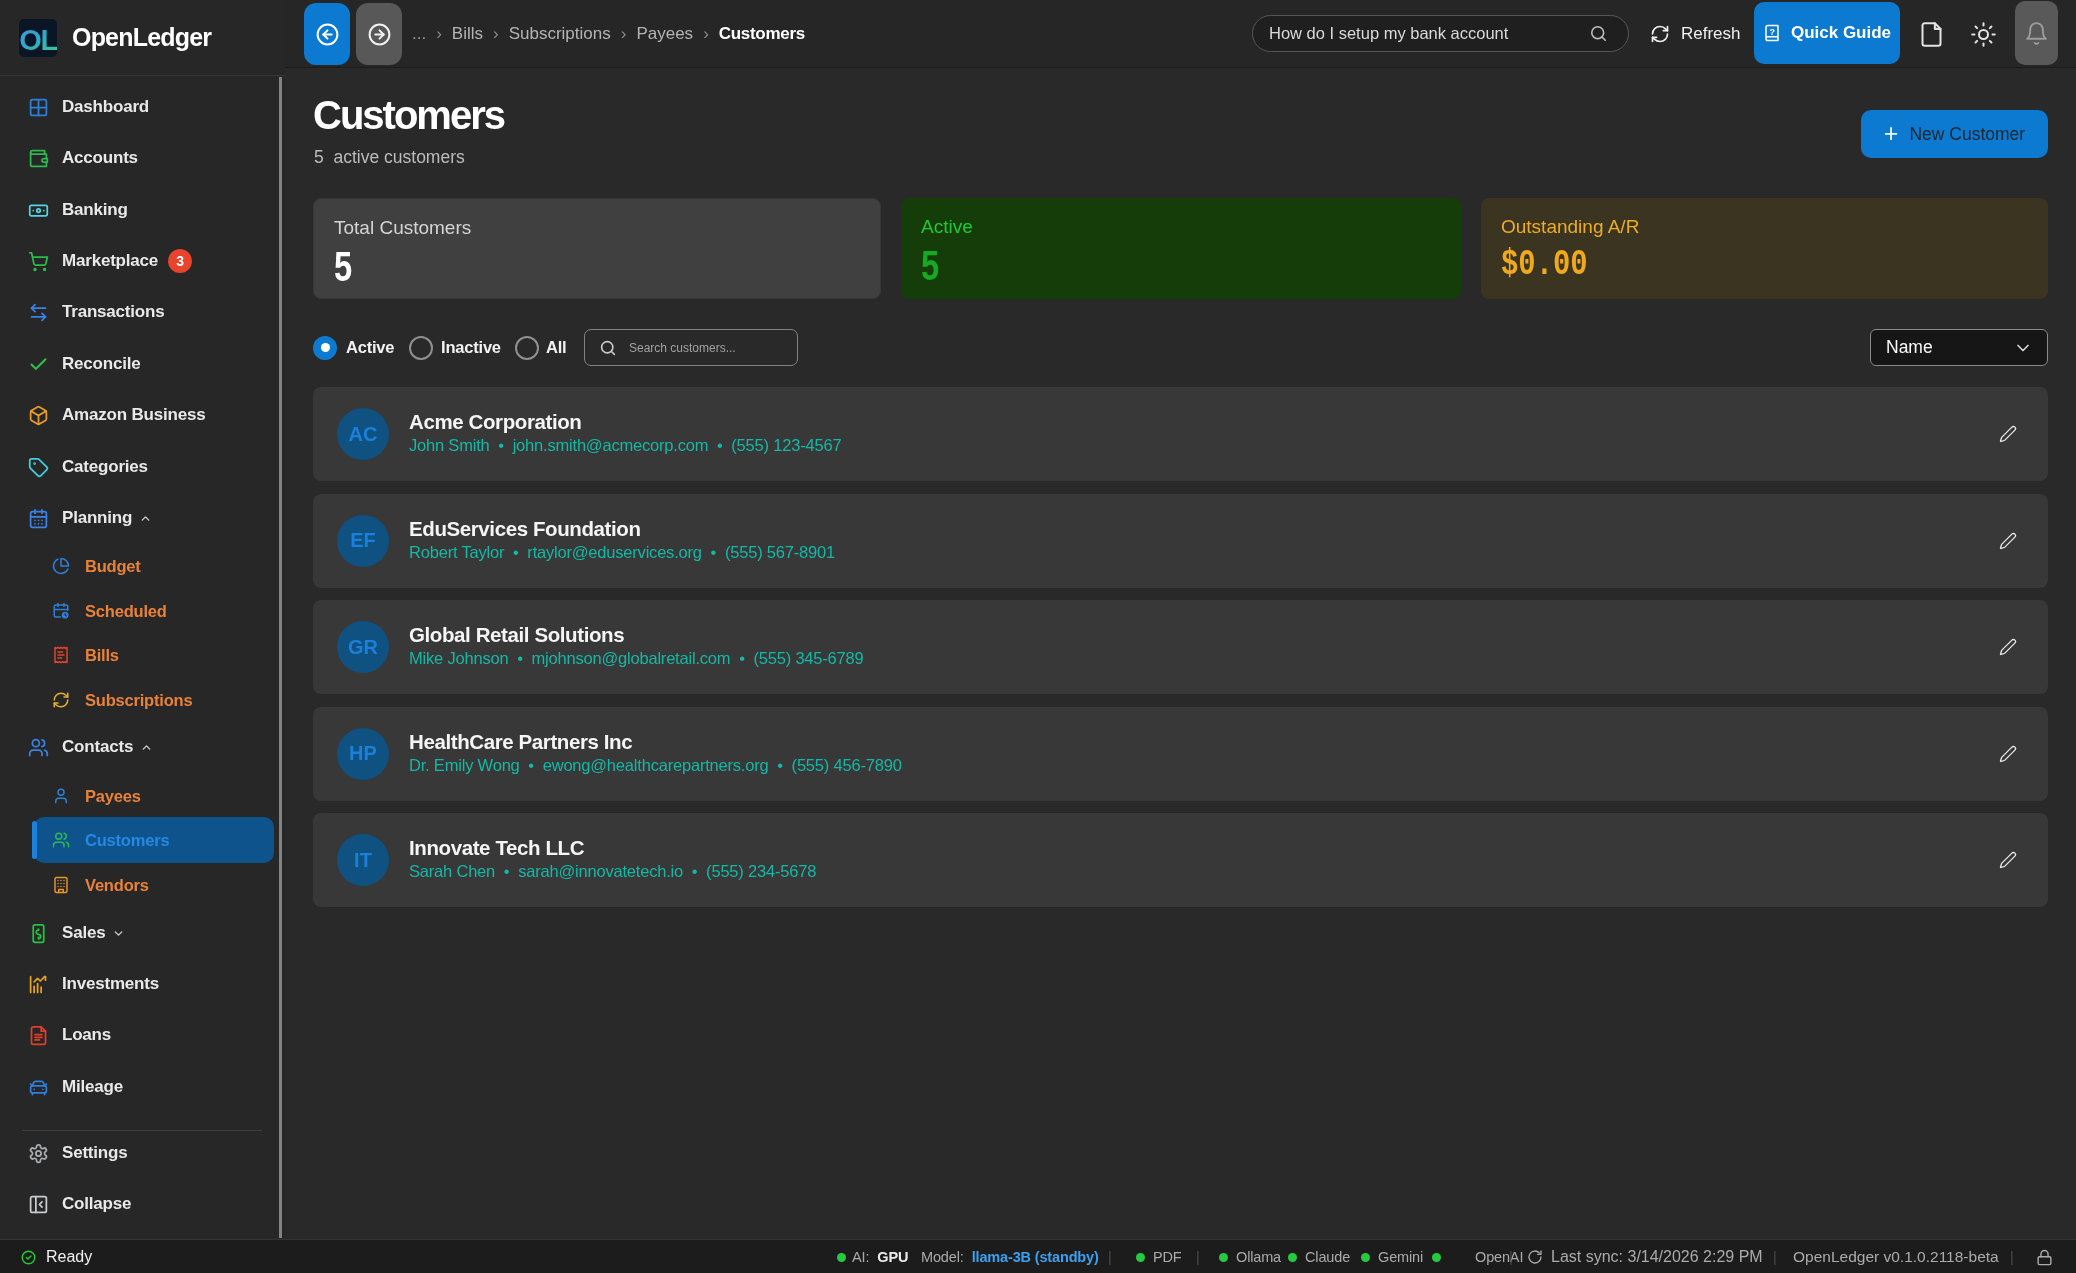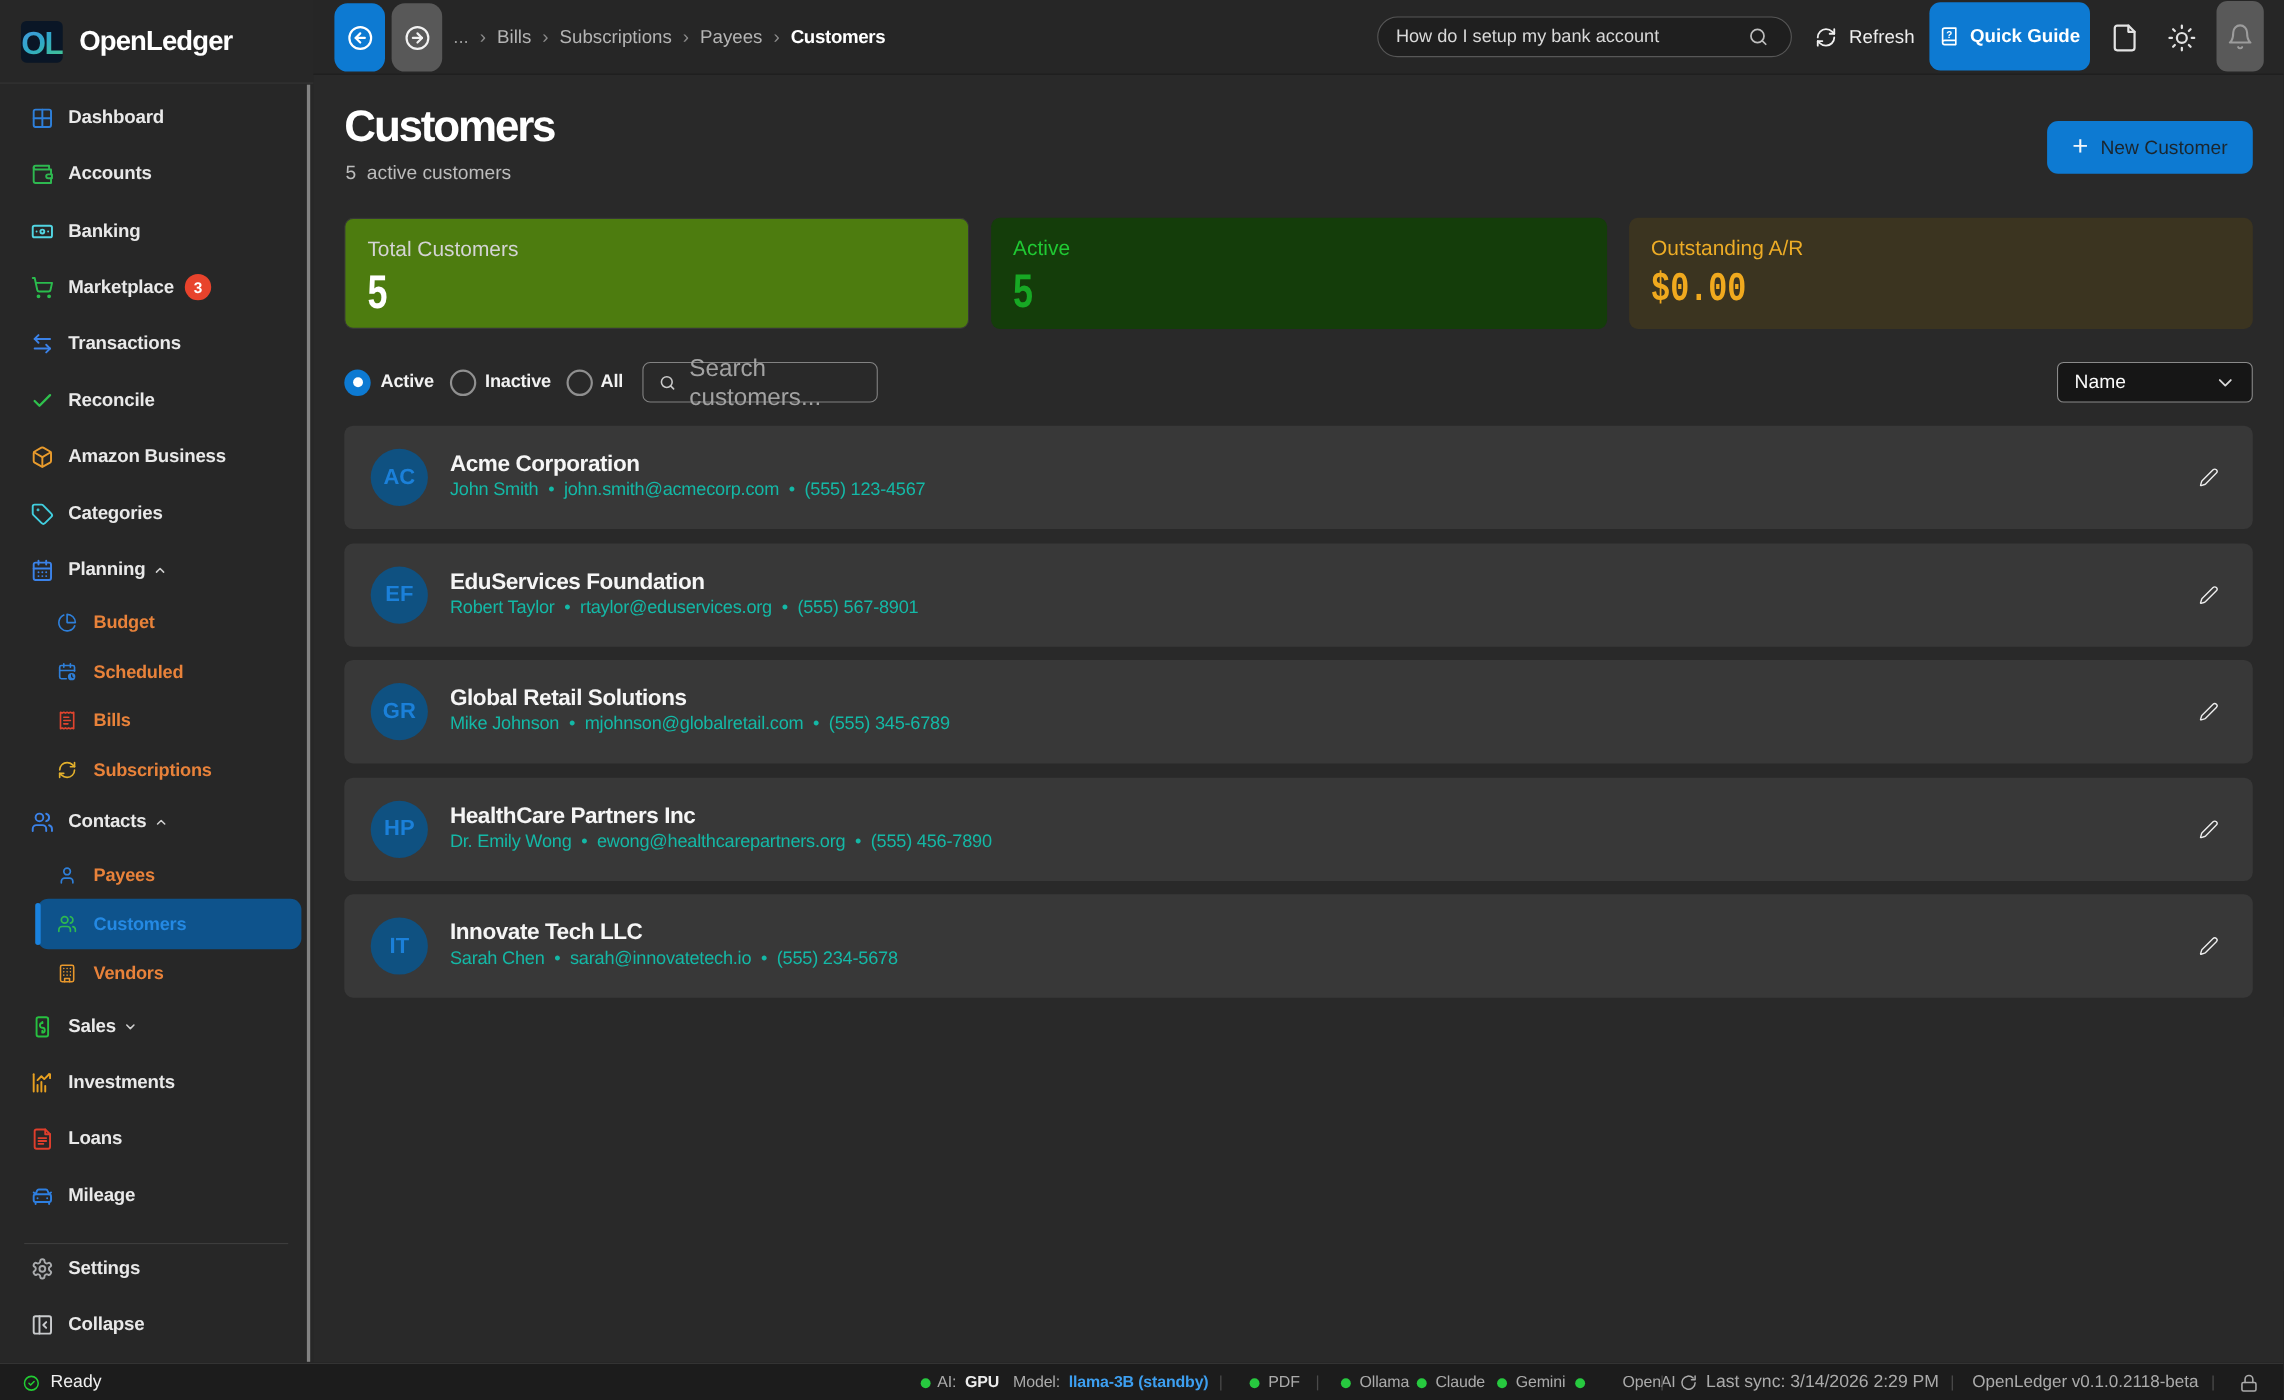--- a/index.html
+++ b/index.html
@@ -45,34 +45,34 @@
 
 #main { position:absolute; left:285px; top:68px; width:1791px; height:1171px; background:#292929; }
 #h-title { position:absolute; left:28px; top:25px; font-size:40px; font-weight:bold; color:#fff; letter-spacing:-2px; }
 #h-sub { position:absolute; left:29px; top:79px; font-size:17.5px; color:#bcbcbc; }
 #btn-new { position:absolute; left:1576px; top:42px; width:187px; height:48px; background:#0d7ad2; border-radius:10px; display:flex; align-items:center; justify-content:center; }
 #btn-new .plus { color:#f2f6fa; font-size:25px; font-weight:400; margin-right:11px; margin-top:-2px; }
 #btn-new .t { color:#1b262e; font-size:17.5px; font-weight:500; }
 .stat { position:absolute; top:130px; height:101px; border-radius:8px; }
 .stat .lbl { position:absolute; left:20px; top:18px; font-size:19px; }
 .stat .val { position:absolute; left:20px; top:46px; font-size:43px; font-weight:bold; line-height:1; transform:scaleX(0.76); transform-origin:left top; }
-#stat1 { left:28px; width:568px; background:#4d7c0f; border:1px solid #373737; }
+#stat1 { left:28px; width:568px; background:#404040; border:1px solid #373737; }
 #stat1 .lbl { color:#d4d4d4; } #stat1 .val { color:#fff; }
 #stat2 { left:616px; width:560px; background:#143d0a; }
 #stat2 .lbl { color:#20c933; } #stat2 .val { color:#17a824; }
 #stat3 { left:1196px; width:567px; background:#3b3420; }
 #stat3 .lbl { color:#edac26; } #stat3 .val { color:#f0a91e; font-family:"Liberation Mono", monospace; font-size:37px; font-weight:bold; transform:scaleX(0.78); transform-origin:left top; top:48px; }
 #filters { position:absolute; left:28px; top:261px; height:37px; width:600px; }
 .radio { position:absolute; top:6.5px; width:24px; height:24px; border-radius:50%; }
 .radio.on { background:#0d7ad2; display:flex; align-items:center; justify-content:center; }
 .radio.on::after { content:""; width:9px; height:9px; border-radius:50%; background:#fff; }
 .radio.off { border:2px solid #909090; }
 #filters .rl { position:absolute; top:8.5px; font-size:16.5px; font-weight:600; color:#f2f2f2; letter-spacing:-0.2px; }
 #search2 { position:absolute; left:299px; top:0px; width:214px; height:37px; border:1px solid #828282; border-radius:7px; display:flex; align-items:center; }
-#search2 .ph { font-size:22px; color:#a2a2a2; margin-left:12px; }
+#search2 .ph { font-size:12px; color:#a2a2a2; margin-left:12px; }
 #namedd { position:absolute; left:1585px; top:261px; width:178px; height:37px; background:#161616; border:1px solid #8a8a8a; border-radius:6px; display:flex; align-items:center; }
 #namedd .t { margin-left:15px; font-size:17.5px; color:#fafafa; }
 #namedd svg { position:absolute; right:14px; }
 .card { position:absolute; left:28px; width:1735px; height:94px; background:#383838; border-radius:8px; }
 .card .av { position:absolute; left:24px; top:21px; width:52px; height:52px; border-radius:50%; background:#0f5181; display:flex; align-items:center; justify-content:center; font-size:20px; font-weight:bold; color:#1b80d9; }
 .card .nm { position:absolute; left:96px; top:23px; font-size:20.5px; font-weight:bold; color:#f5f5f5; letter-spacing:-0.4px; }
 .card .dt { position:absolute; left:96px; top:49px; font-size:16.5px; color:#14b8a6; letter-spacing:-0.2px; }
 .card .pc { position:absolute; right:31px; top:38px; }
 
 

